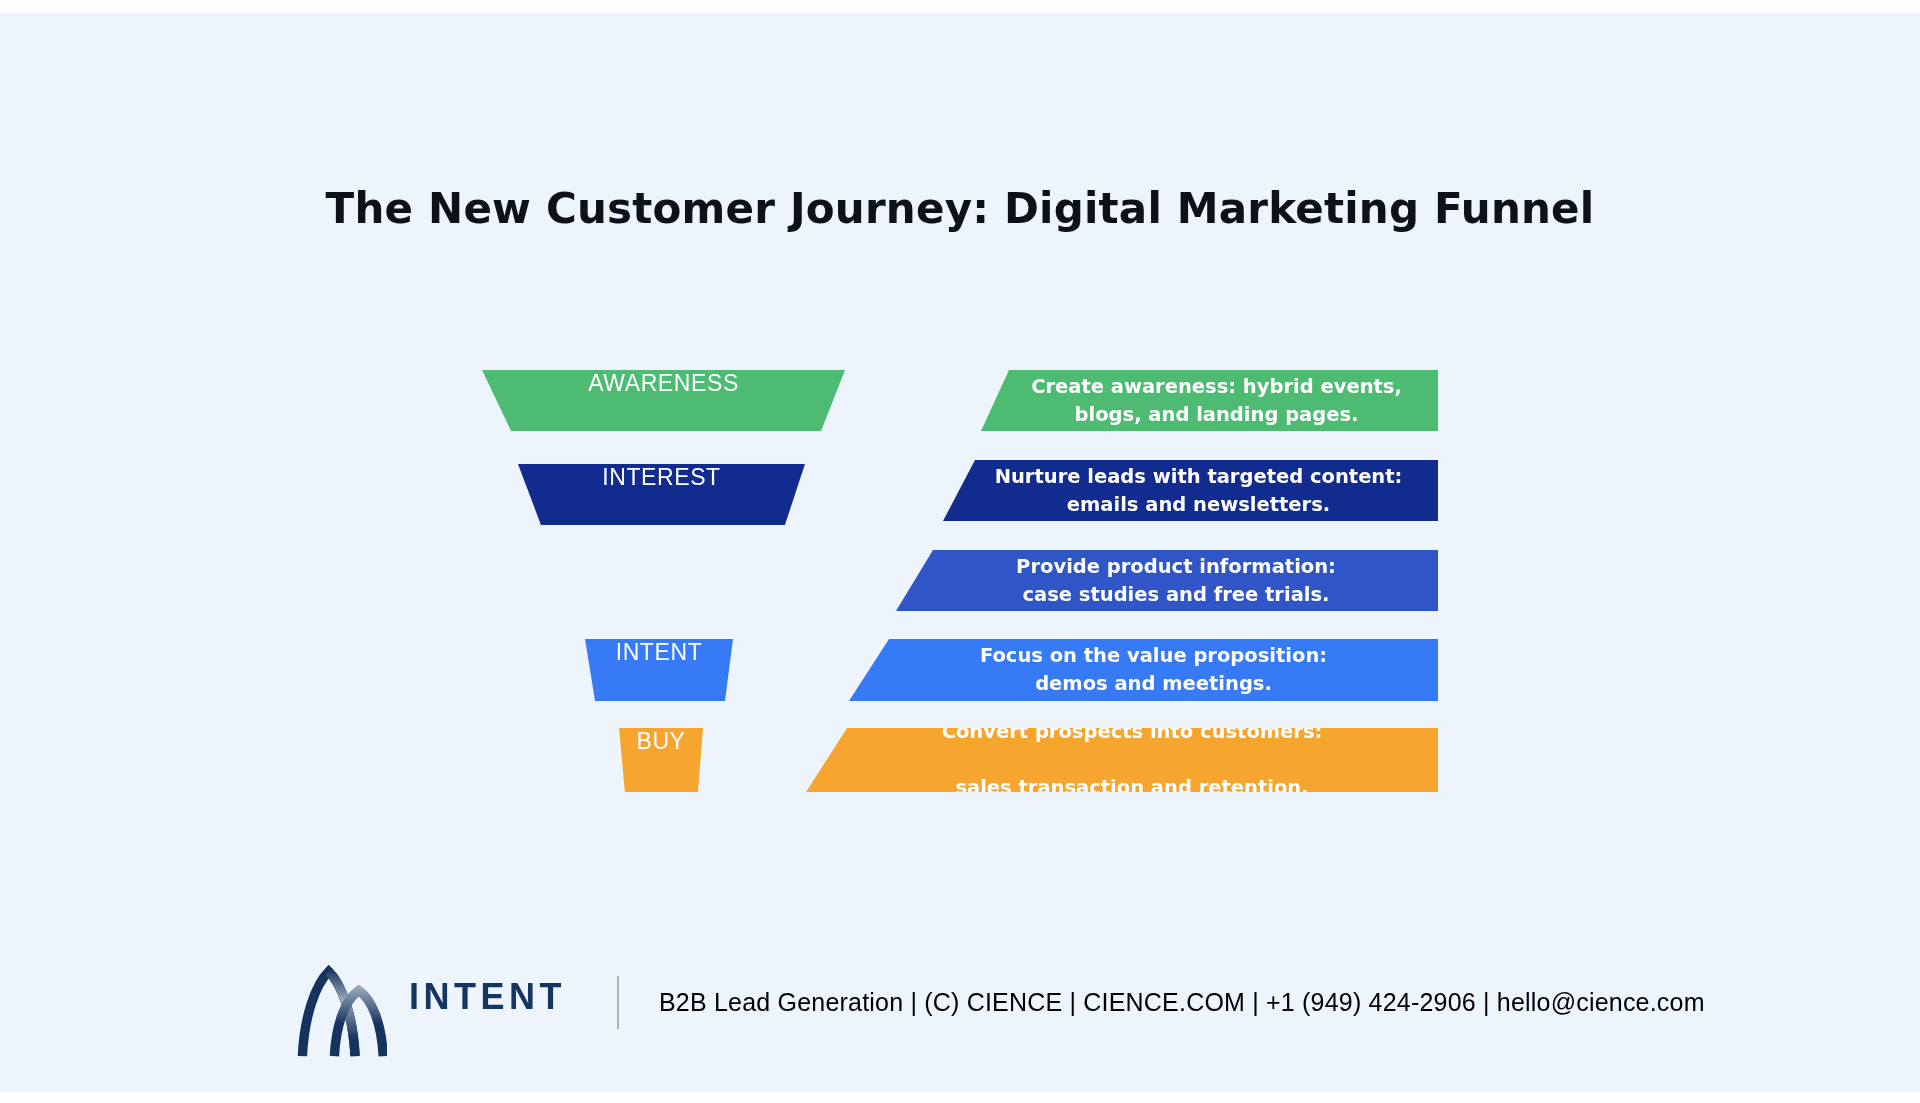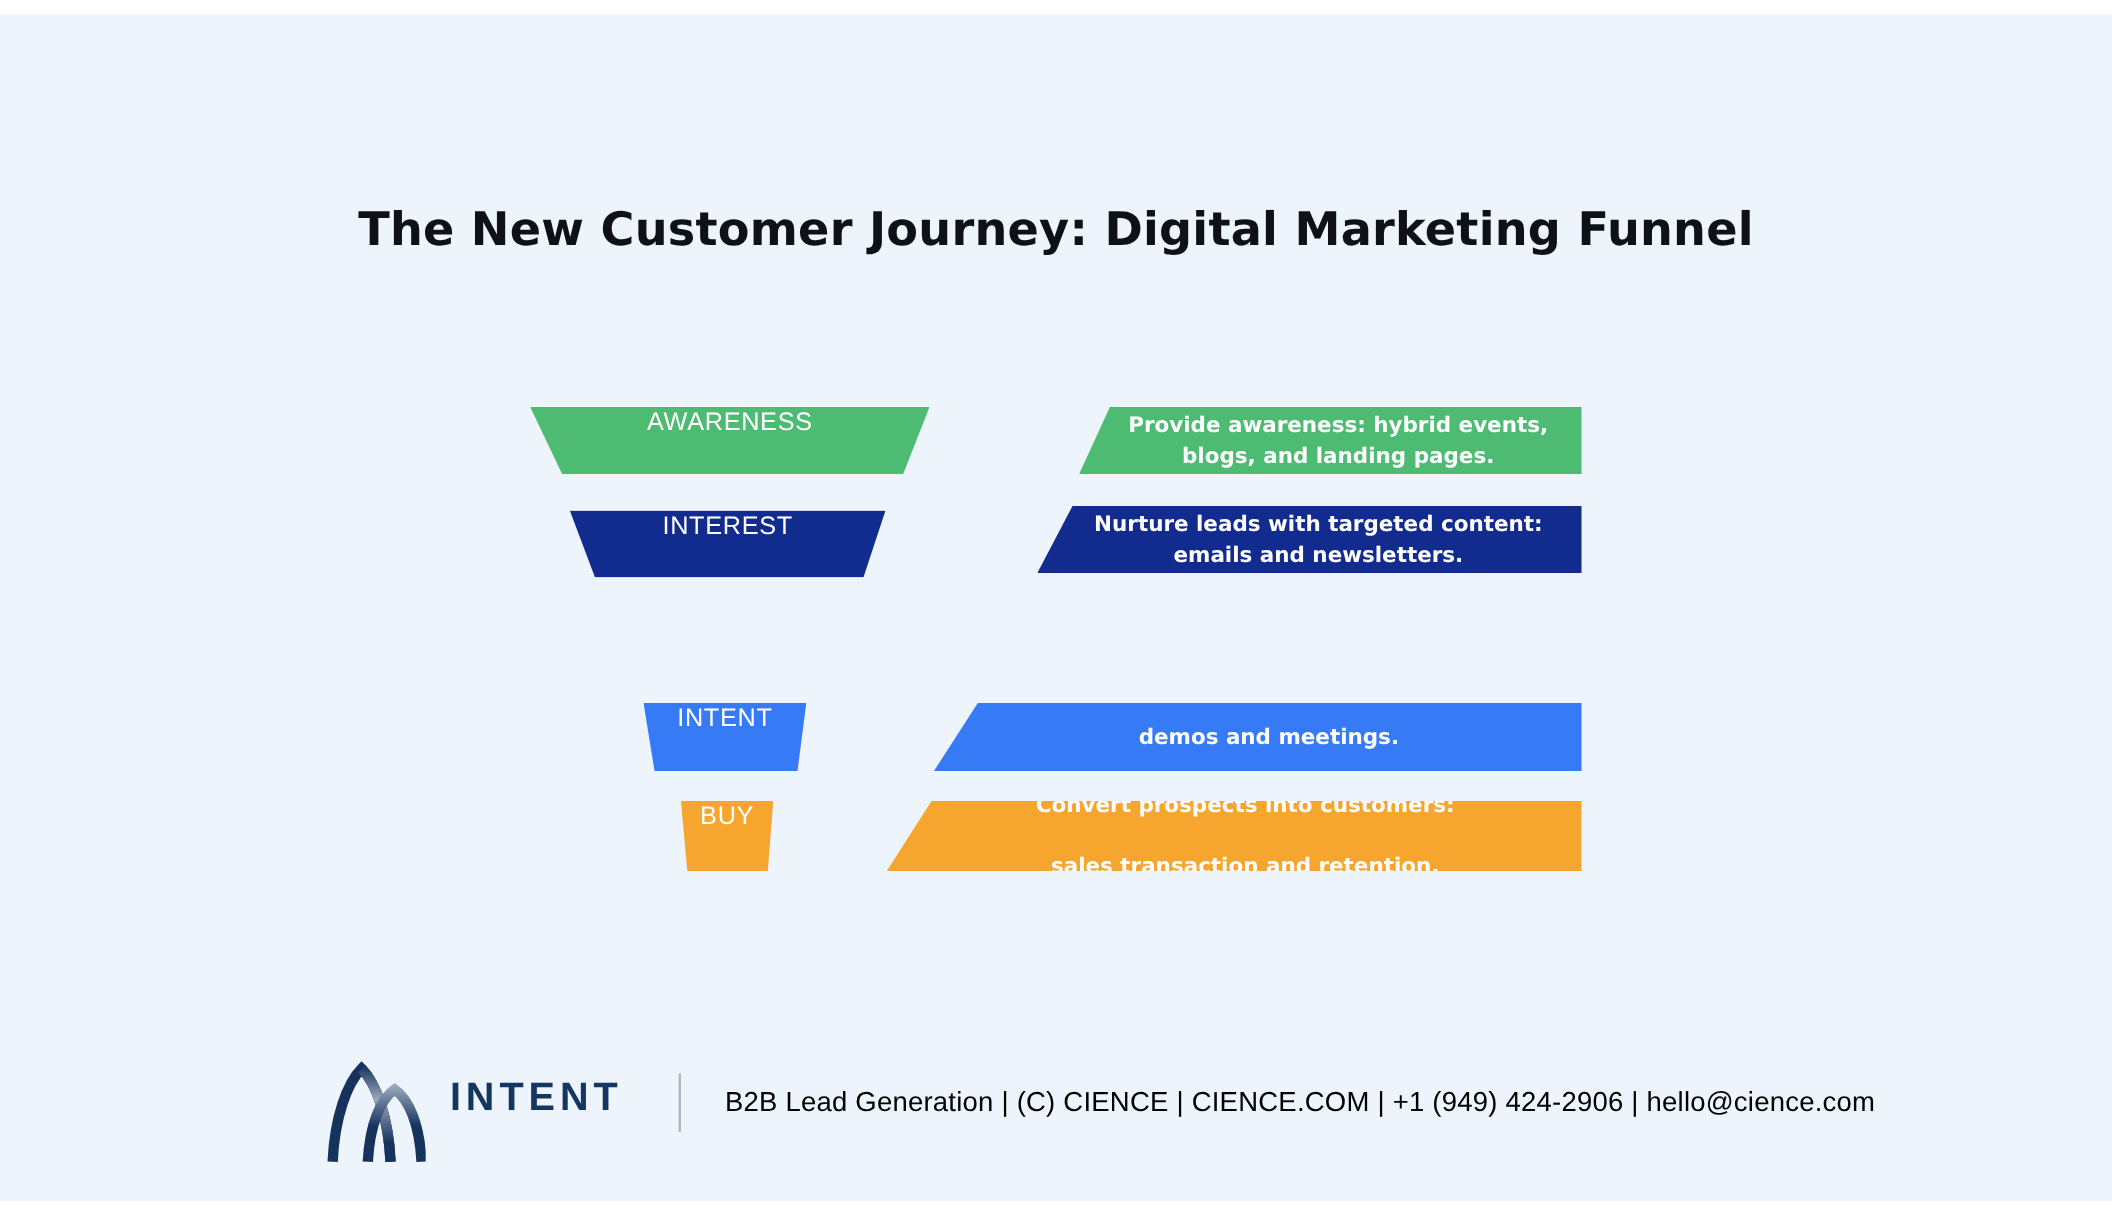--- a/index.html
+++ b/index.html
@@ -80,37 +80,42 @@
 <div class="canvas">
   <div class="edge-strip edge-top"></div>
   <div class="edge-strip edge-bottom"></div>
 
   <h1 class="title">The New Customer Journey: Digital Marketing Funnel</h1>
 
   <div class="stage s1">
     <span>AWARENESS</span>
   </div>
   <div class="banner b1">
-    <span>Provide awareness: hybrid events,</span>
+    <span>Create awareness: hybrid events,</span>
     <span>blogs, and landing pages.</span>
   </div>
 
   <div class="stage s2">
     <span>INTEREST</span>
   </div>
   <div class="banner b2">
     <span>Nurture leads with targeted content:</span>
     <span>emails and newsletters.</span>
   </div>
 
+  <div class="banner b3">
+    <span>Provide product information:</span>
+    <span>case studies and free trials.</span>
+  </div>
 
   <div class="stage s4">
     <span>INTENT</span>
   </div>
   <div class="banner b4">
+    <span>Focus on the value proposition:</span>
     <span>demos and meetings.</span>
   </div>
 
   <div class="stage s5">
     <span>BUY</span>
   </div>
   <div class="banner b5">
     <span>Convert prospects into customers:</span>
     <span>sales transaction and retention.</span>
   </div>

